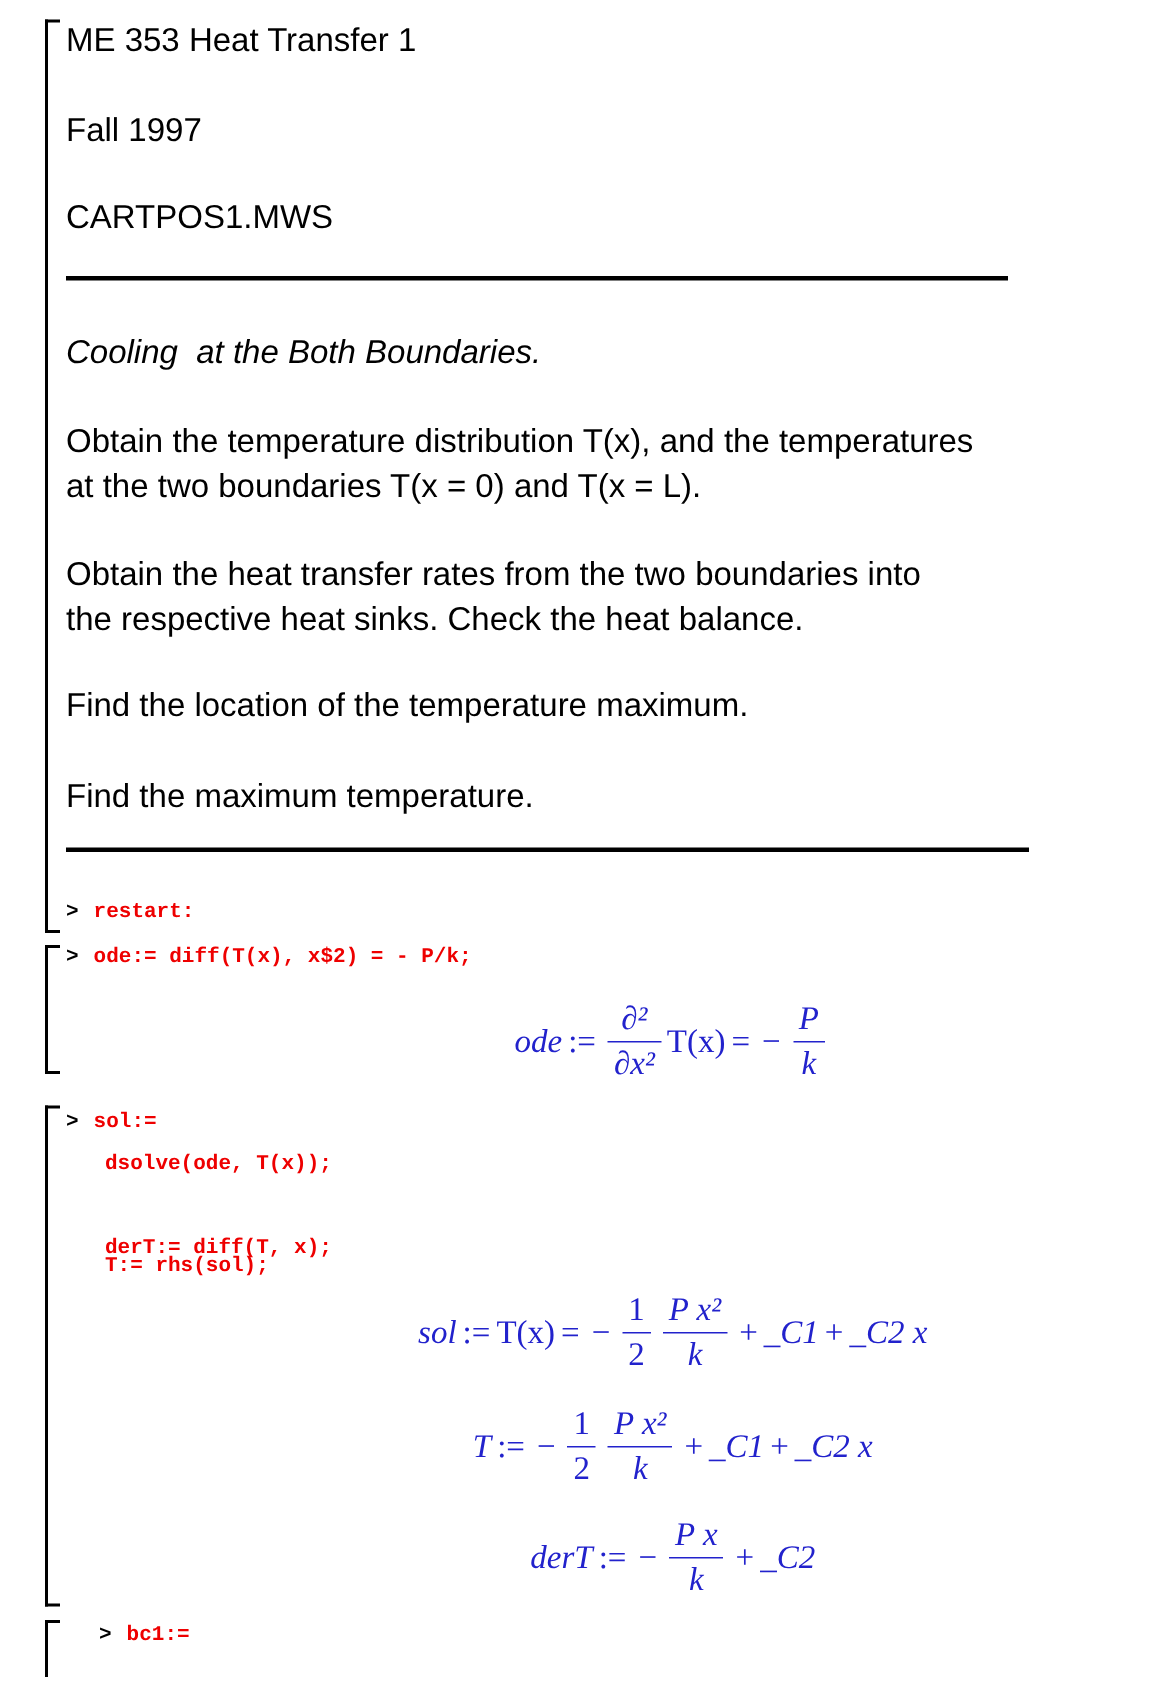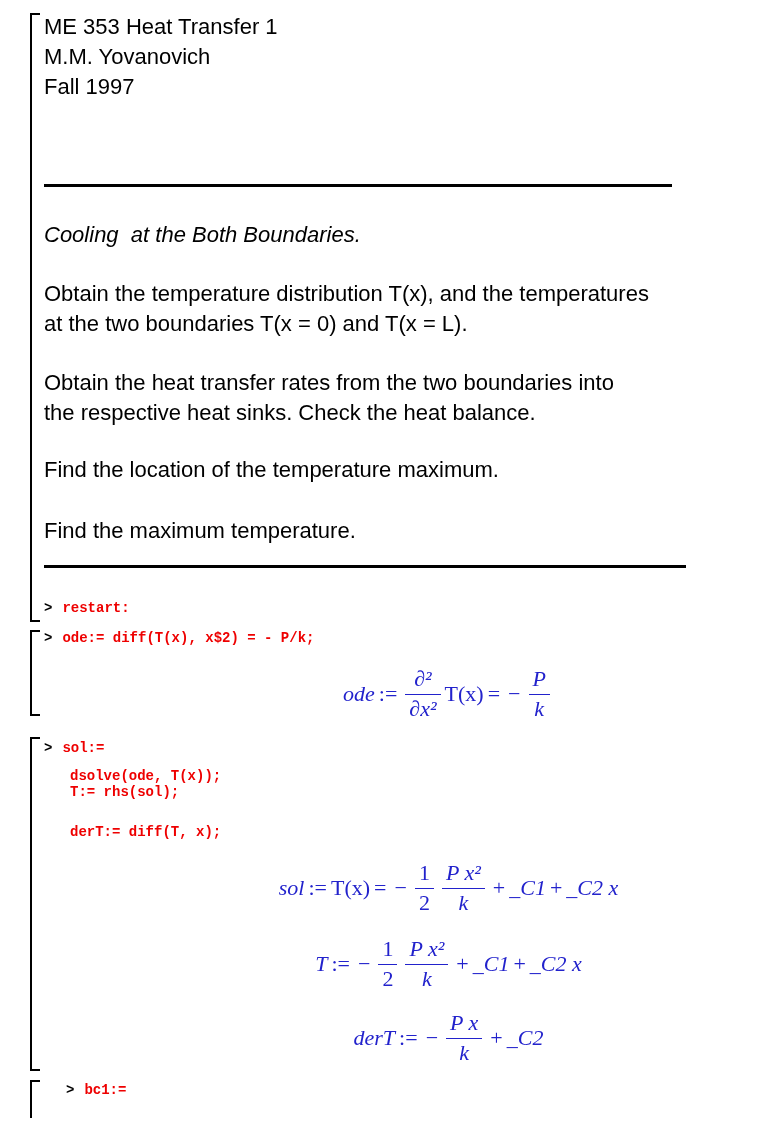--- a/index.html
+++ b/index.html
@@ -67,22 +67,22 @@
 <body>
 
 <div id="worksheet">
 
   <div class="bracket ticked" style="top:13px;  height:609px;"></div>
   <div class="bracket ticked" style="top:630px; height:86px;"></div>
   <div class="bracket ticked" style="top:737px; height:334px;"></div>
   <div class="bracket top-only" style="top:1080px;height:38px;"></div>
 
   <div class="txt" style="top:12px;">ME 353 Heat Transfer 1</div>
-  <div class="txt" style="top:42px;">M.M. Yovanovich</div>
   <div class="txt" style="top:72px;">Fall 1997</div>
+  <div class="txt" style="top:130px;">CARTPOS1.MWS</div>
 
   <div class="rule" style="top:184px; left:44px; width:628px;"></div>
 
   <div class="txt" style="top:220px;font-style:italic;">Cooling  at the Both Boundaries.</div>
 
   <div class="txt" style="top:279px;">Obtain the temperature distribution T(x), and the temperatures</div>
   <div class="txt" style="top:309px;">at the two boundaries T(x = 0) and T(x = L).</div>
 
   <div class="txt" style="top:368px;">Obtain the heat transfer rates from the two boundaries into</div>
   <div class="txt" style="top:398px;">the respective heat sinks. Check the heat balance.</div>
@@ -95,21 +95,21 @@
   <div class="code-line" style="top:600px; left:44px;"><span class="prompt">&gt;</span><span class="src">restart:</span></div>
 
   <div class="code-line" style="top:630px; left:44px;"><span class="prompt">&gt;</span><span class="src">ode:= diff(T(x), x$2) = - P/k;</span></div>
 
   <div class="math-line" style="top:655px; height:78px;">
     <span class="mi">ode</span><span class="mo">:=</span><span class="frac"><span class="num it">∂²</span><span class="den it">∂x²</span></span><span class="mt">T(x)</span><span class="mo">=</span><span class="mo">−</span><span class="frac"><span class="num it">P</span><span class="den it">k</span></span>
   </div>
 
   <div class="code-line" style="top:740px; left:44px;"><span class="prompt">&gt;</span><span class="src">sol:=</span></div>
   <div class="code-line cont" style="top:768px;"><span class="src">dsolve(ode, T(x));</span></div>
-  <div class="code-line cont" style="top:784px;"><span class="src">T:= rhs(sol);</span></div>
+  <div class="code-line cont" style="top:836px;"><span class="src">T:= rhs(sol);</span></div>
   <div class="code-line cont" style="top:824px;"><span class="src">derT:= diff(T, x);</span></div>
 
   <div class="math-line" style="top:856px; height:64px;align-items:center;">
     <span class="mi">sol</span><span class="mo">:=</span><span class="mt">T(x)</span><span class="mo">=</span><span class="mo">−</span><span class="frac"><span class="num">1</span><span class="den">2</span></span><span class="frac"><span class="num it">P x²</span><span class="den it">k</span></span><span class="mo">+</span><span class="mi">_C1</span><span class="mo">+</span><span class="mi">_C2 x</span>
   </div>
 
   <div class="math-line" style="top:932px; height:64px;">
     <span class="mi">T</span><span class="mo">:=</span><span class="mo">−</span><span class="frac"><span class="num">1</span><span class="den">2</span></span><span class="frac"><span class="num it">P x²</span><span class="den it">k</span></span><span class="mo">+</span><span class="mi">_C1</span><span class="mo">+</span><span class="mi">_C2 x</span>
   </div>
 

